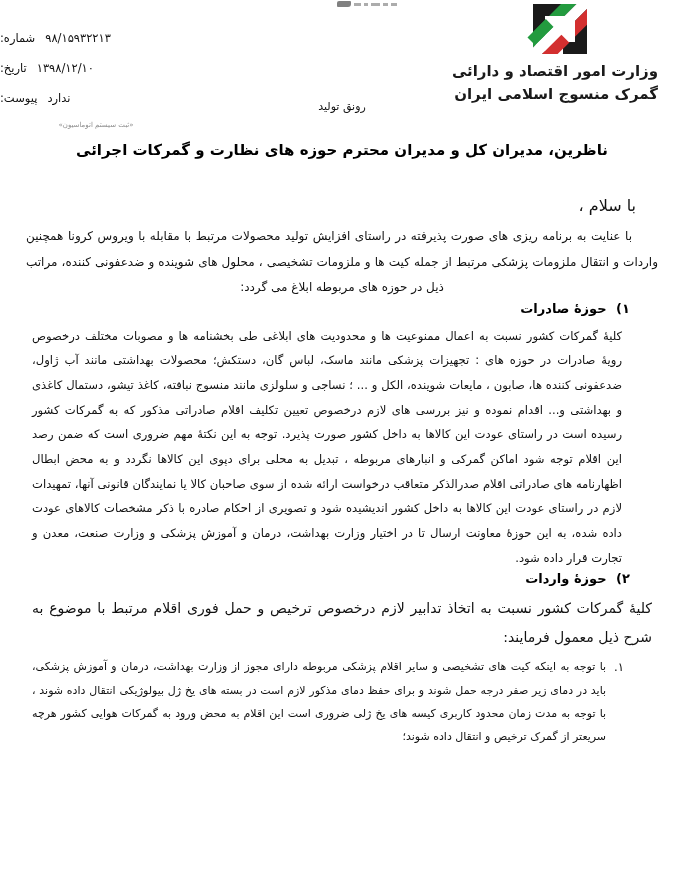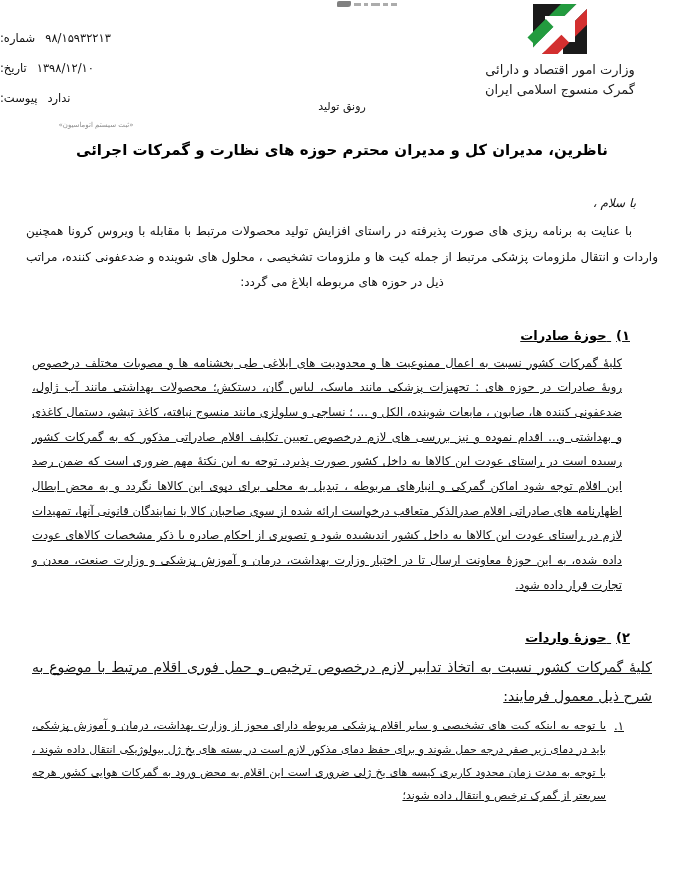--- a/index.html
+++ b/index.html
@@ -64,22 +64,22 @@
     width: 196px;
     text-align: center;
   }
   .logo {
     width: 74px;
     height: 50px;
     margin: 0 auto 6px auto;
     display: block;
   }
   .org-line {
-    font-size: 13px;
-    font-weight: normal;
+    font-size: 15px;
+    font-weight: bold;
     letter-spacing: 0.2px;
     line-height: 1.55;
     color: #1a1a1a;
     white-space: nowrap;
     text-align: center;
   }
 
   
   .meta {
     position: absolute;
@@ -136,40 +136,38 @@
   }
 
   
   .body {
     position: absolute;
     top: 196px;
     right: 26px;
     width: 632px;
   }
   .salutation {
-    font-size: 12px;
+    font-size: 16px;
     margin-bottom: 9px;
     padding-right: 22px;
-    font-style: italic;
   }
   .para {
     font-size: 12px;
     line-height: 2.13;
     text-align: justify;
     text-align-last: center;
     color: #111;
     margin: 0;
   }
   .para.intro {
     text-indent: 26px;
     text-align-last: center;
   }
   .section {
-    margin-top: 32px;
-    text-decoration: underline;
+    margin-top: 0;
   }
   .section-title {
     font-size: 13px;
     font-weight: bold;
     color: #000;
     margin: 0 0 8px 0;
     padding-right: 28px;
   }
   .section-title .num { margin-left: 5px; }
   .section-body {

